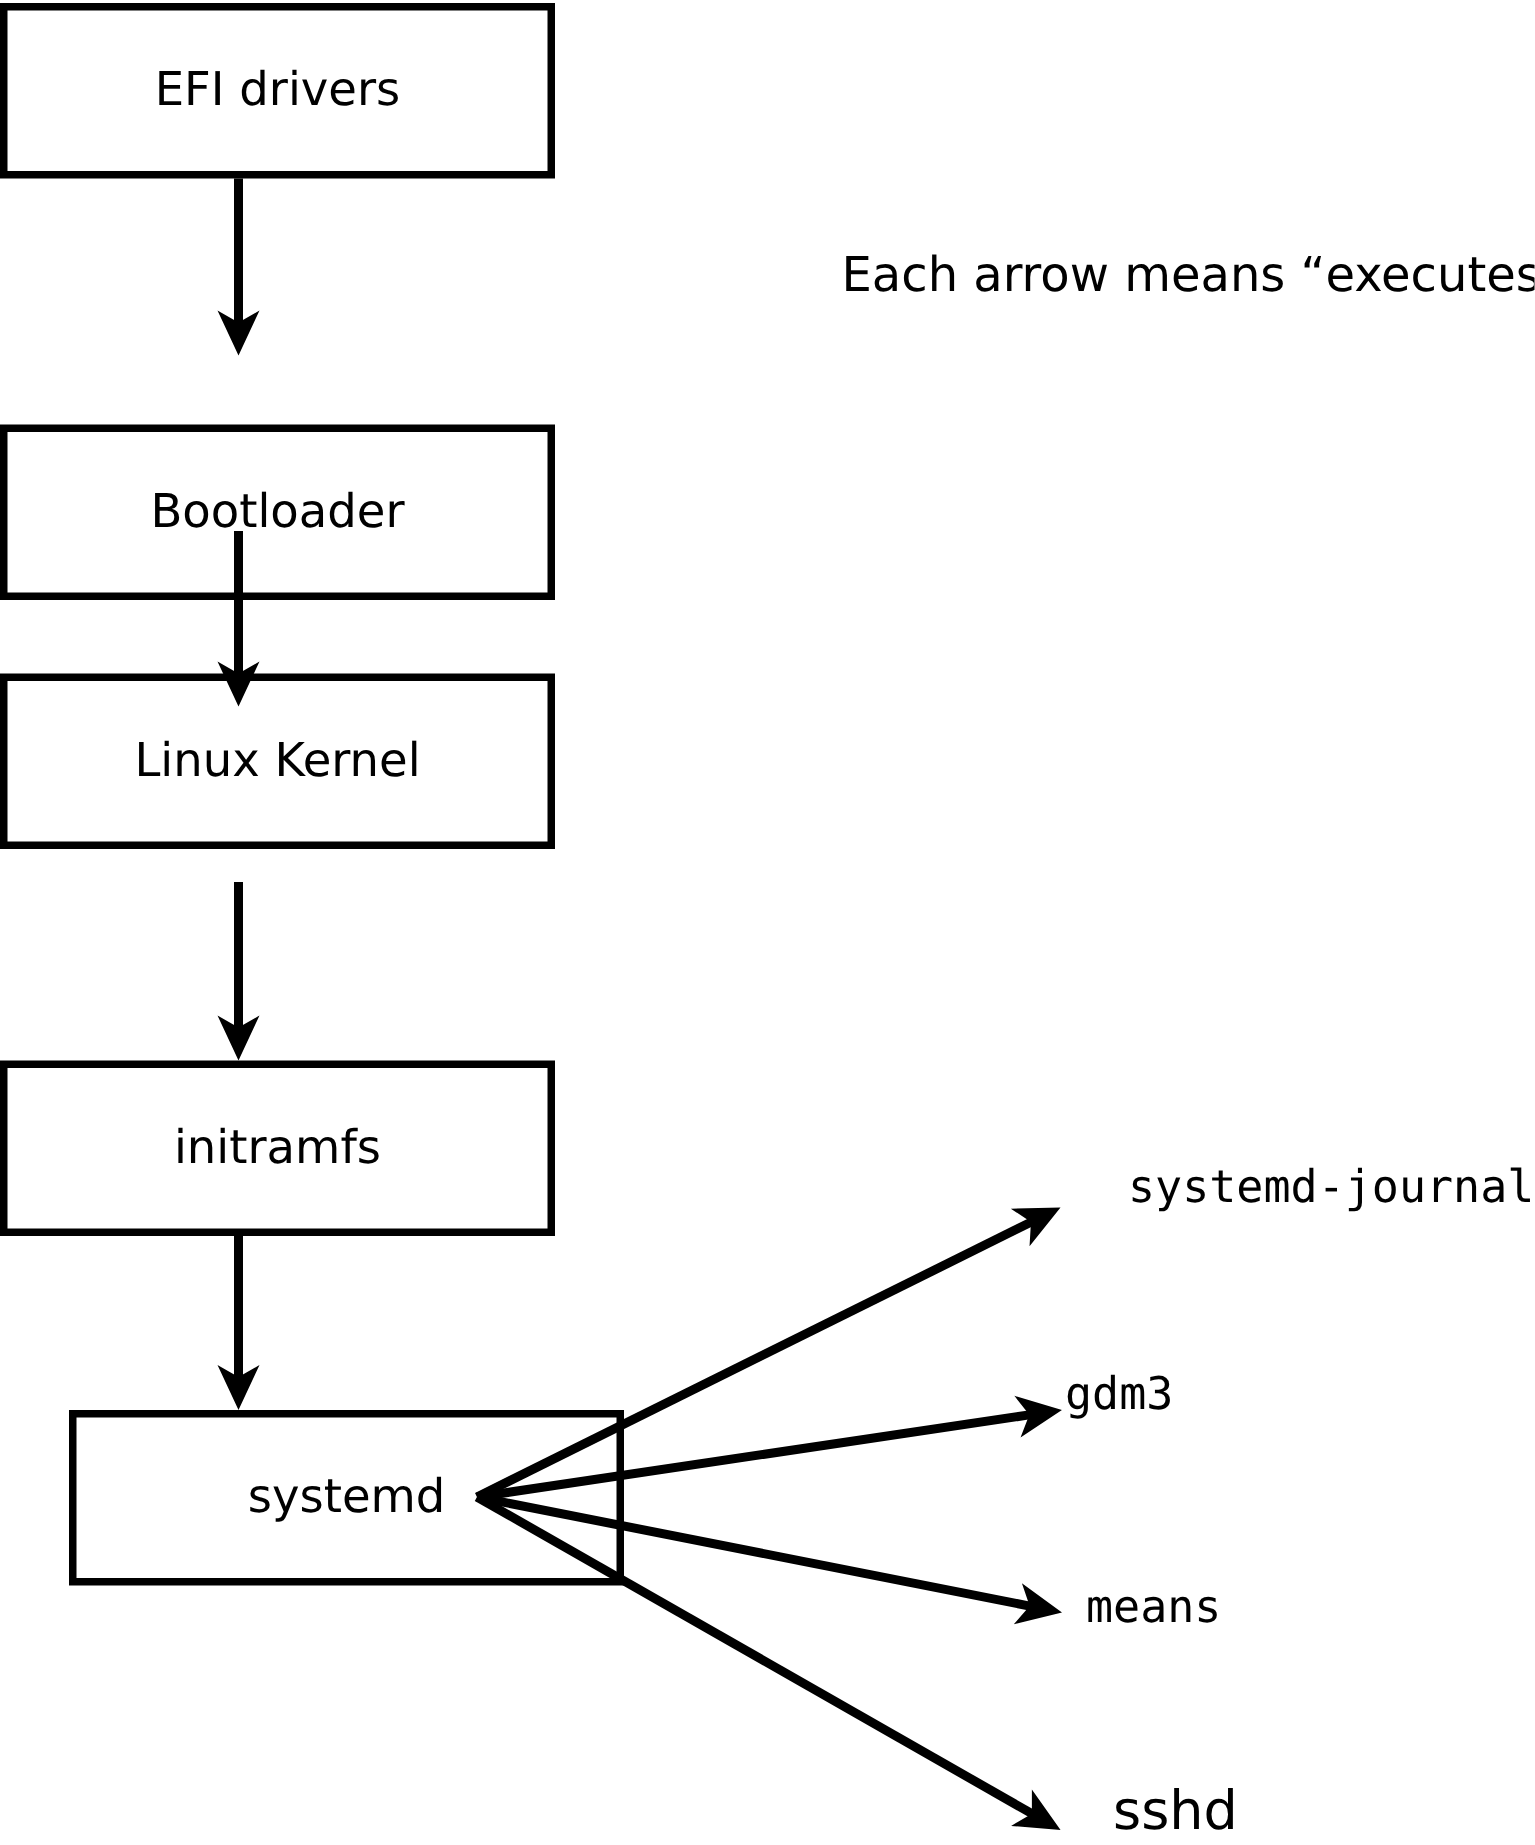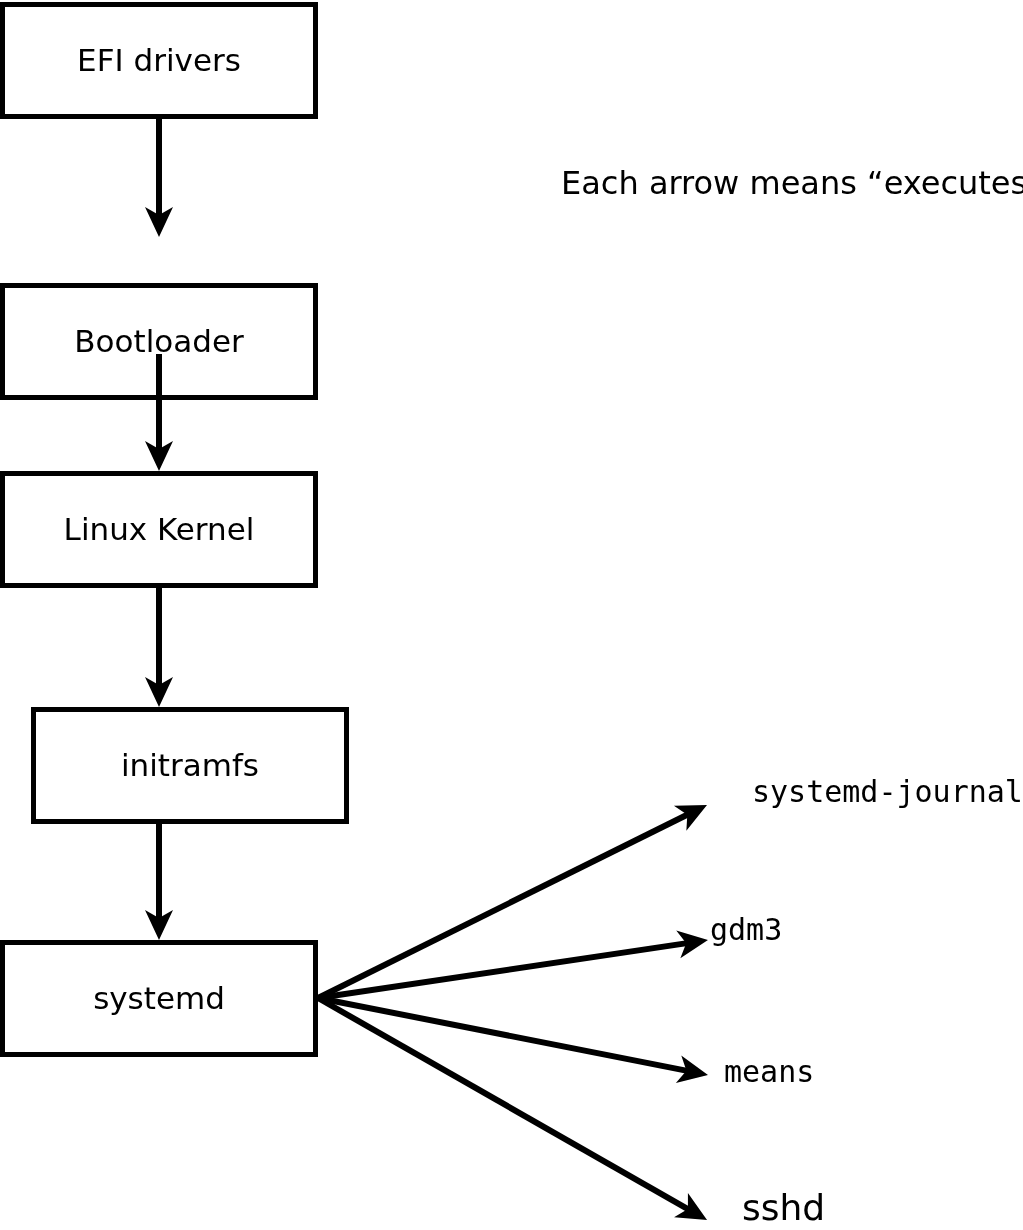--- a/index.html
+++ b/index.html
@@ -11,39 +11,39 @@
     height: 1230px;
     position: relative;
     background: #ffffff;
     overflow: hidden;
     font-family: "DejaVu Sans", sans-serif;
     color: #000000;
   }
   .box {
     position: absolute;
     left: 0;
-    width: 318px;
+    width: 370px;
     height: 117px;
     box-sizing: border-box;
     border: 5px solid #000000;
     background: #ffffff;
     display: flex;
     align-items: center;
     justify-content: center;
   }
   .box-label {
     font-size: 31px;
     line-height: 1;
     white-space: nowrap;
   }
   #box-efi        { top: 2px; }
   #box-bootloader { top: 237px; margin-top: 46px; }
-  #box-kernel     { top: 471px; }
-  #box-initramfs  { top: 707px; margin-left: 31px; }
-  #box-systemd    { top: 940px; }
+  #box-kernel     { top: 449px; }
+  #box-initramfs  { top: 707px; }
+  #box-systemd    { top: 940px; margin-left: 46px; }
 
   .arrow-layer {
     position: absolute;
     left: 0;
     top: 0;
     width: 1023px;
     height: 1230px;
     pointer-events: none;
   }
 

